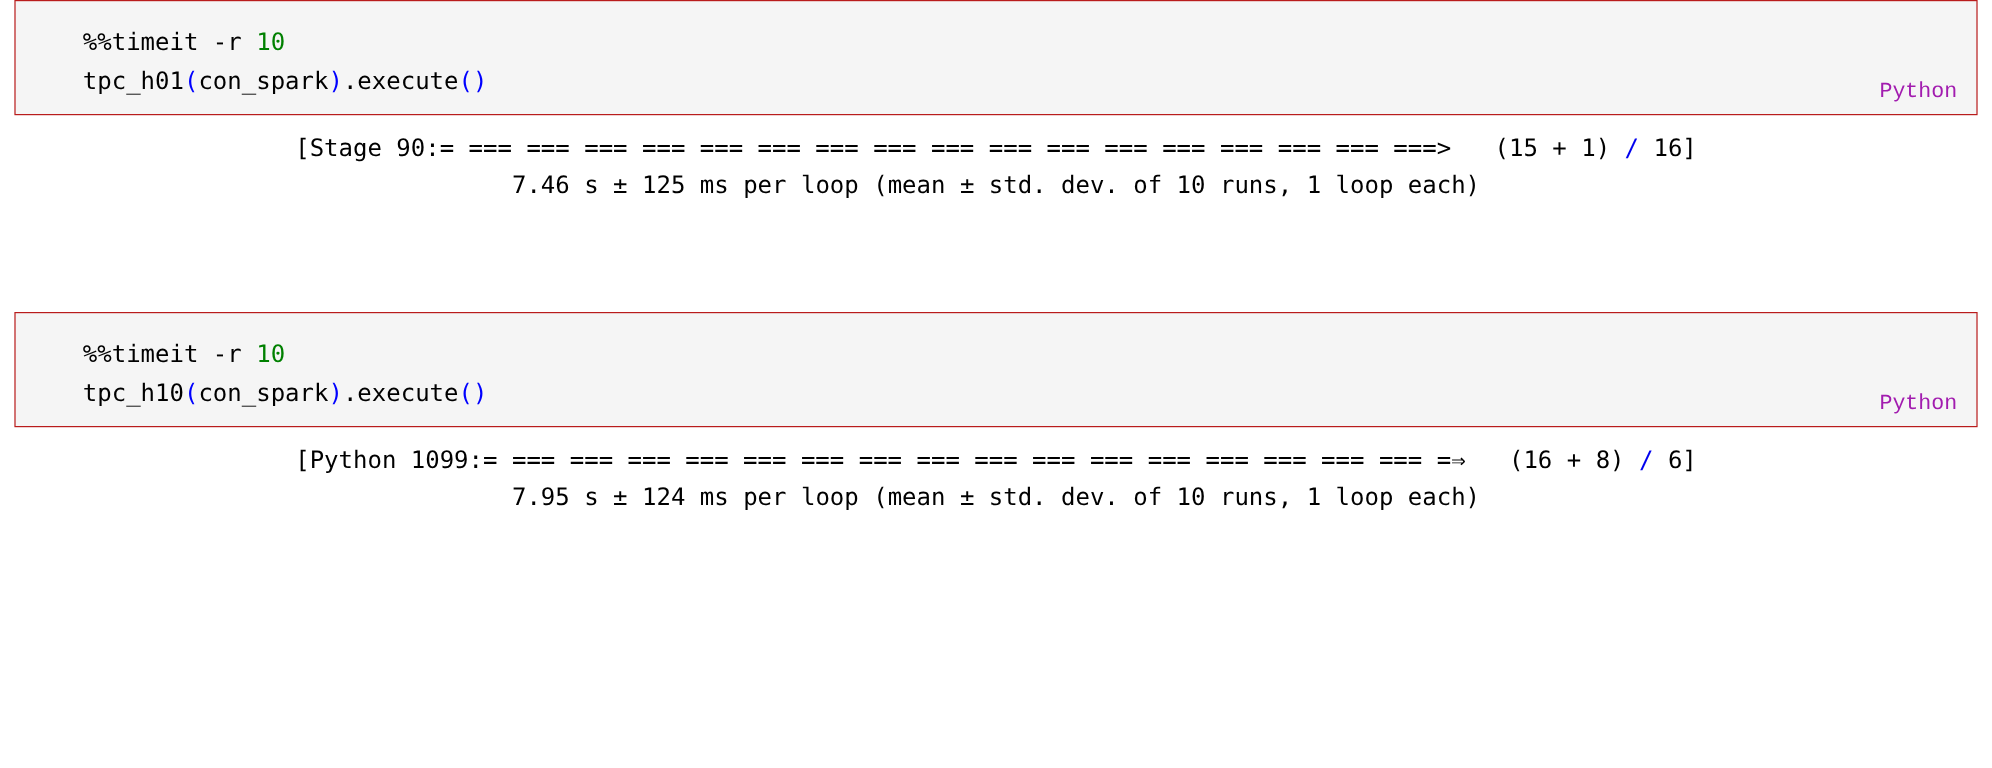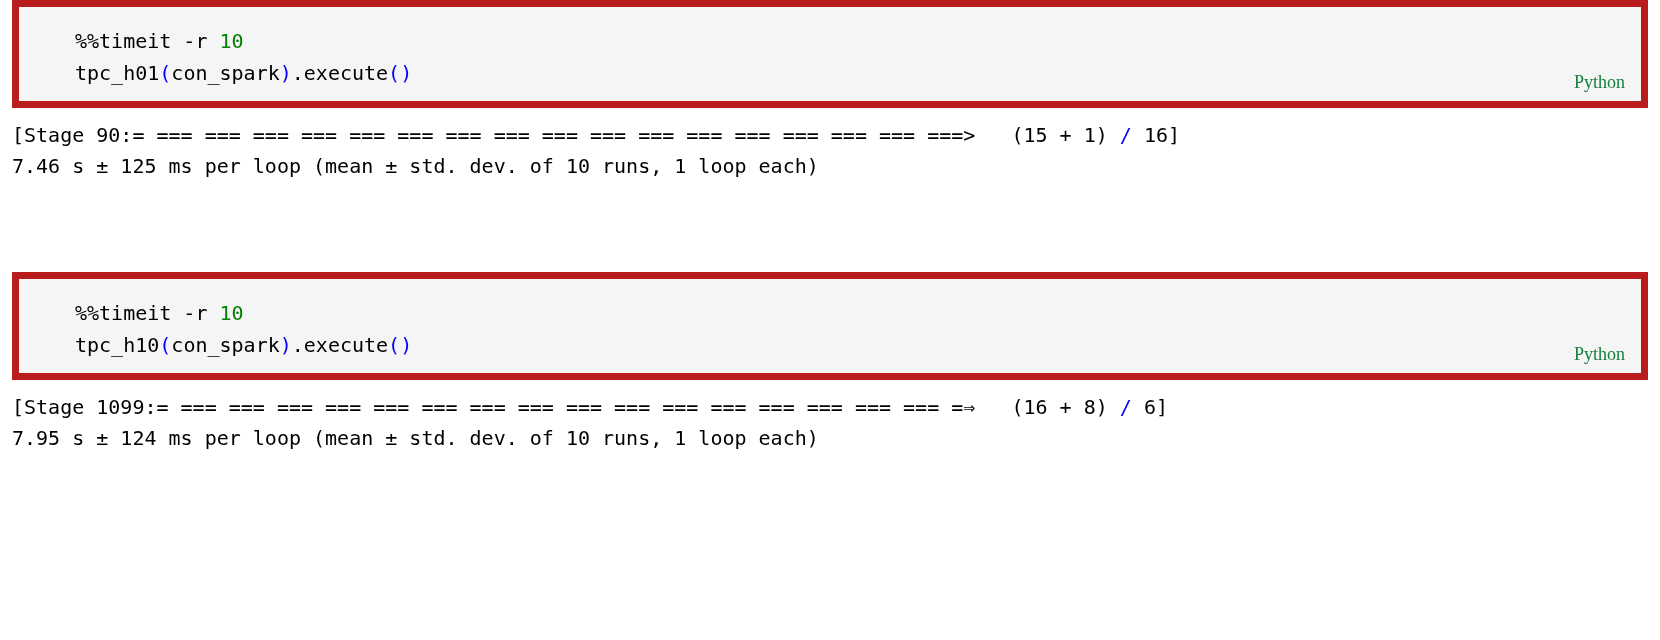--- a/index.html
+++ b/index.html
@@ -7,43 +7,44 @@
     margin: 0;
     padding: 0;
     font-family: "SF Mono", "Menlo", "Consolas", "DejaVu Sans Mono", monospace;
     font-size: 20px;
     background: #fff;
     color: #000;
     width: 1660px;
   }
   .cell-input {
     background: #f5f5f5;
-    border: 7px solid #b91c1c;
+    border: 1px solid #b91c1c;
     margin: 0 12px;
     position: relative;
     padding: 0;
   }
   .code-block {
     padding: 18px 0 12px 56px;
     line-height: 1.6;
     white-space: pre;
   }
   .lang-label {
     position: absolute;
     right: 16px;
     bottom: 8px;
-    font-family: Liberation Serif, serif;
+    font-family: Liberation Mono, monospace;
     font-size: 18px;
-    color: #15803d;
+    color: #a21caf;
   }
   .output {
     padding: 12px 12px 0 12px;
     line-height: 1.55;
     white-space: pre;
     font-size: 20px;
+    text-align: center;
   }
   .output .slash { color: #0000EE; }
   .tok-num { color: #008000; }
   .tok-paren { color: #0000FF; }
   .gap { height: 90px; }
 </style>
 </head>
 <body>
 
 <div class="cell-input">
@@ -54,14 +55,14 @@
 <div class="output"><span>[Stage 90:</span><span>= === === === === === === === === === === === === === === === === ===&gt;</span><span>   (15 + 1) </span><span class="slash">/</span><span> 16]</span>
 <span>7.46 s ± 125 ms per loop (mean ± std. dev. of 10 runs, 1 loop each)</span></div>
 
 <div class="gap"></div>
 
 <div class="cell-input">
   <div class="code-block"><span>%%timeit -r </span><span class="tok-num">10</span>
 <span>tpc_h10</span><span class="tok-paren">(</span><span>con_spark</span><span class="tok-paren">)</span><span>.execute</span><span class="tok-paren">(</span><span class="tok-paren">)</span></div>
   <div class="lang-label">Python</div>
 </div>
-<div class="output"><span>[Stage 1099:</span><span>= === === === === === === === === === === === === === === === === =⇒</span><span>   (16 + 8) </span><span class="slash">/</span><span> 6]</span>
+<div class="output"><span>[Python 1099:</span><span>= === === === === === === === === === === === === === === === === =⇒</span><span>   (16 + 8) </span><span class="slash">/</span><span> 6]</span>
 <span>7.95 s ± 124 ms per loop (mean ± std. dev. of 10 runs, 1 loop each)</span></div>
 
 </body></html>

